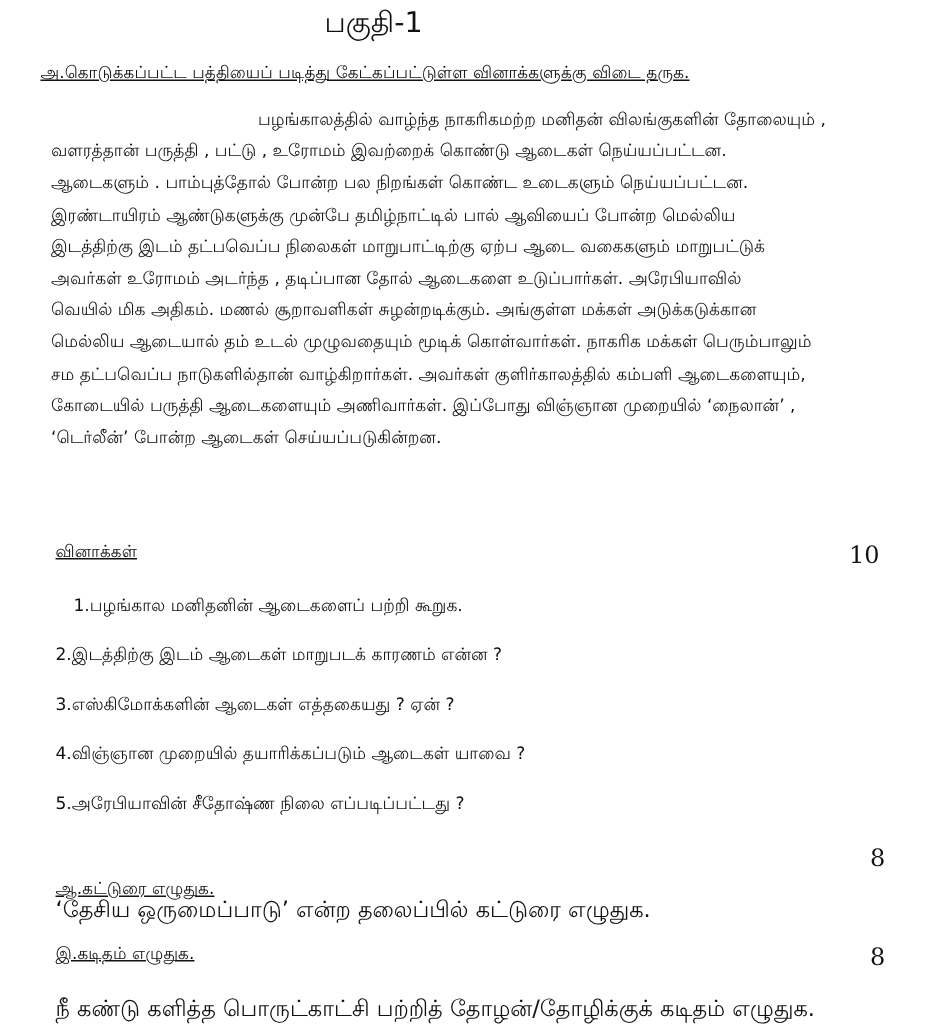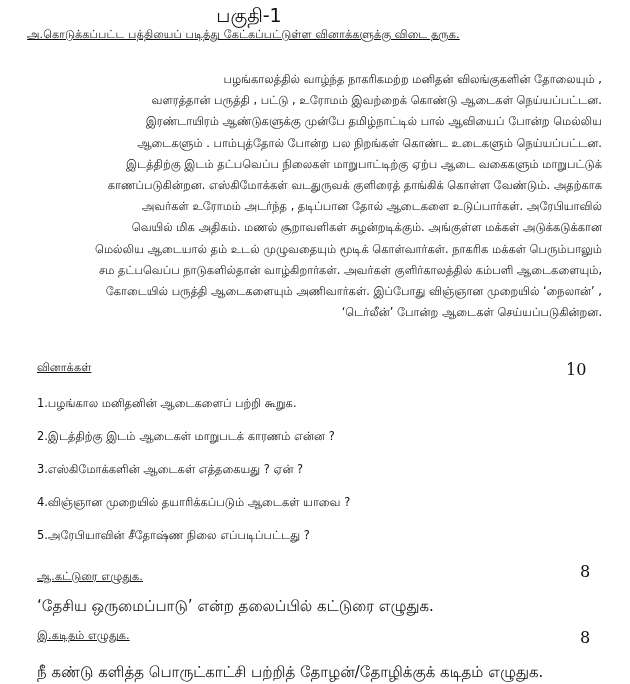--- a/index.html
+++ b/index.html
@@ -12,63 +12,62 @@
     text-align: center; font-size: 19px; color: #111;
   }
   .heading {
     position: absolute; left: 27px; font-size: 11.2px; text-decoration: underline;
     white-space: nowrap; letter-spacing: 0.1px;
   }
   .para {
     position: absolute; left: 34px; width: 568px; font-size: 11.4px;
     line-height: 21.2px; white-space: nowrap;
   }
-  .para .line { display: block; height: 21.2px; text-align: right; }
+  .para .line { display: block; height: 21.2px; }
   .para .line.indent { padding-left: 138px; }
   .marks {
     position: absolute; font-family: "DejaVu Serif", serif; font-size: 16px;
   }
   .question {
     position: absolute; left: 37px; font-size: 11.4px; white-space: nowrap;
   }
   .instruction {
     position: absolute; left: 37px; font-size: 15px; white-space: nowrap;
   }
   .heading.sub { left: 37px; }
 </style>
 </head>
 <body>
 
 <div class="page-title">பகுதி-1</div>
 
-<div class="heading" style="top:28px;">அ.கொடுக்கப்பட்ட பத்தியைப் படித்து கேட்கப்பட்டுள்ள வினாக்களுக்கு விடை தருக.</div>
+<div class="heading" style="top:42px;">அ.கொடுக்கப்பட்ட பத்தியைப் படித்து கேட்கப்பட்டுள்ள வினாக்களுக்கு விடை தருக.</div>
 
 <div class="para" style="top:69px;">
   <span class="line indent">பழங்காலத்தில் வாழ்ந்த நாகரிகமற்ற மனிதன் விலங்குகளின் தோலையும் ,</span>
   <span class="line">வளரத்தான் பருத்தி , பட்டு , உரோமம் இவற்றைக் கொண்டு ஆடைகள் நெய்யப்பட்டன.</span>
+  <span class="line">ஆடைகளும் . பாம்புத்தோல் போன்ற பல நிறங்கள் கொண்ட உடைகளும் நெய்யப்பட்டன.</span>
   <span class="line">இரண்டாயிரம் ஆண்டுகளுக்கு முன்பே தமிழ்நாட்டில் பால் ஆவியைப் போன்ற மெல்லிய</span>
-  <span class="line">ஆடைகளும் . பாம்புத்தோல் போன்ற பல நிறங்கள் கொண்ட உடைகளும் நெய்யப்பட்டன.</span>
   <span class="line">இடத்திற்கு இடம் தட்பவெப்ப நிலைகள் மாறுபாட்டிற்கு ஏற்ப ஆடை வகைகளும் மாறுபட்டுக்</span>
-  <span class="line">காணப்படுகின்றன. எஸ்கிமோக்கள் வடதுருவக் குளிரைத் தாங்கிக் கொள்ள வேண்டும். அதற்காக</span>
   <span class="line">அவர்கள் உரோமம் அடர்ந்த , தடிப்பான தோல் ஆடைகளை உடுப்பார்கள். அரேபியாவில்</span>
   <span class="line">வெயில் மிக அதிகம். மணல் சூறாவளிகள் சுழன்றடிக்கும். அங்குள்ள மக்கள் அடுக்கடுக்கான</span>
   <span class="line">மெல்லிய ஆடையால் தம் உடல் முழுவதையும் மூடிக் கொள்வார்கள். நாகரிக மக்கள் பெரும்பாலும்</span>
   <span class="line">சம தட்பவெப்ப நாடுகளில்தான் வாழ்கிறார்கள். அவர்கள் குளிர்காலத்தில் கம்பளி ஆடைகளையும்,</span>
   <span class="line">கோடையில் பருத்தி ஆடைகளையும் அணிவார்கள். இப்போது விஞ்ஞான முறையில் ‘நைலான்’ ,</span>
   <span class="line">‘டெர்லீன்’ போன்ற ஆடைகள் செய்யப்படுகின்றன.</span>
 </div>
 
 <div class="heading sub" style="top:361px; padding-right:30px;">வினாக்கள்</div>
 <div class="marks" style="top:360px; left:566px;">10</div>
 
-<div class="question" style="top:396px;">1.பழங்கால மனிதனின் ஆடைகளைப் பற்றி கூறுக.</div>
+<div class="question" style="top:396px;margin-left:12px;">1.பழங்கால மனிதனின் ஆடைகளைப் பற்றி கூறுக.</div>
 <div class="question" style="top:429px;">2.இடத்திற்கு இடம் ஆடைகள் மாறுபடக் காரணம் என்ன ?</div>
 <div class="question" style="top:462px;">3.எஸ்கிமோக்களின் ஆடைகள் எத்தகையது ? ஏன் ?</div>
 <div class="question" style="top:495px;">4.விஞ்ஞான முறையில் தயாரிக்கப்படும் ஆடைகள் யாவை ?</div>
 <div class="question" style="top:528px;">5.அரேபியாவின் சீதோஷ்ண நிலை எப்படிப்பட்டது ?</div>
 
-<div class="heading sub" style="top:570px;">ஆ.கட்டுரை எழுதுக.</div>
+<div class="heading sub" style="top:586px;">ஆ.கட்டுரை எழுதுக.</div>
 <div class="marks" style="top:562px; left:580px;">8</div>
 <div class="instruction" style="top:597px;">‘தேசிய ஒருமைப்பாடு’ என்ற தலைப்பில் கட்டுரை எழுதுக.</div>
 
 <div class="heading sub" style="top:629px; padding-right:28px;">இ.கடிதம் எழுதுக.</div>
 <div class="marks" style="top:628px; left:580px;">8</div>
 <div class="instruction" style="top:663px;">நீ கண்டு களித்த பொருட்காட்சி பற்றித் தோழன்/தோழிக்குக் கடிதம் எழுதுக.</div>
 
 </body></html>

